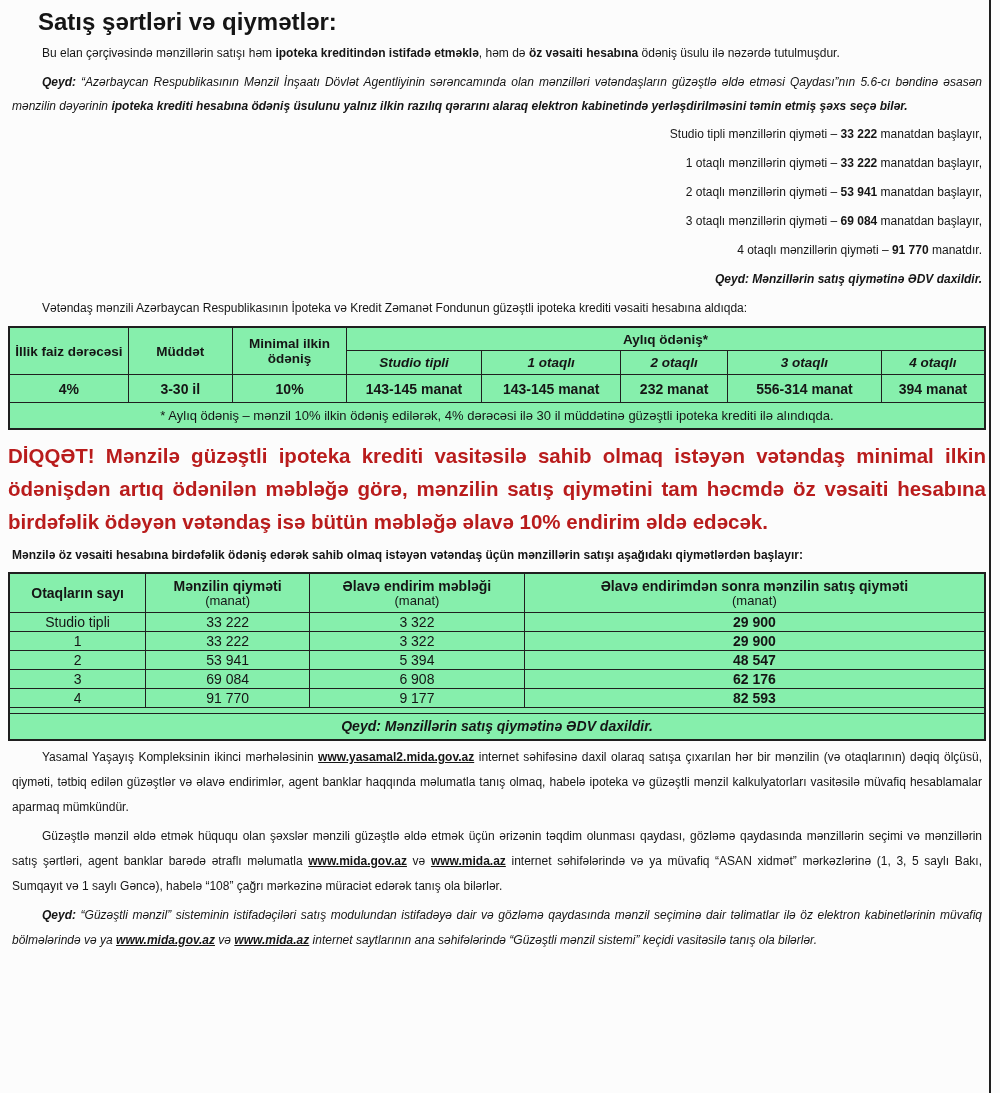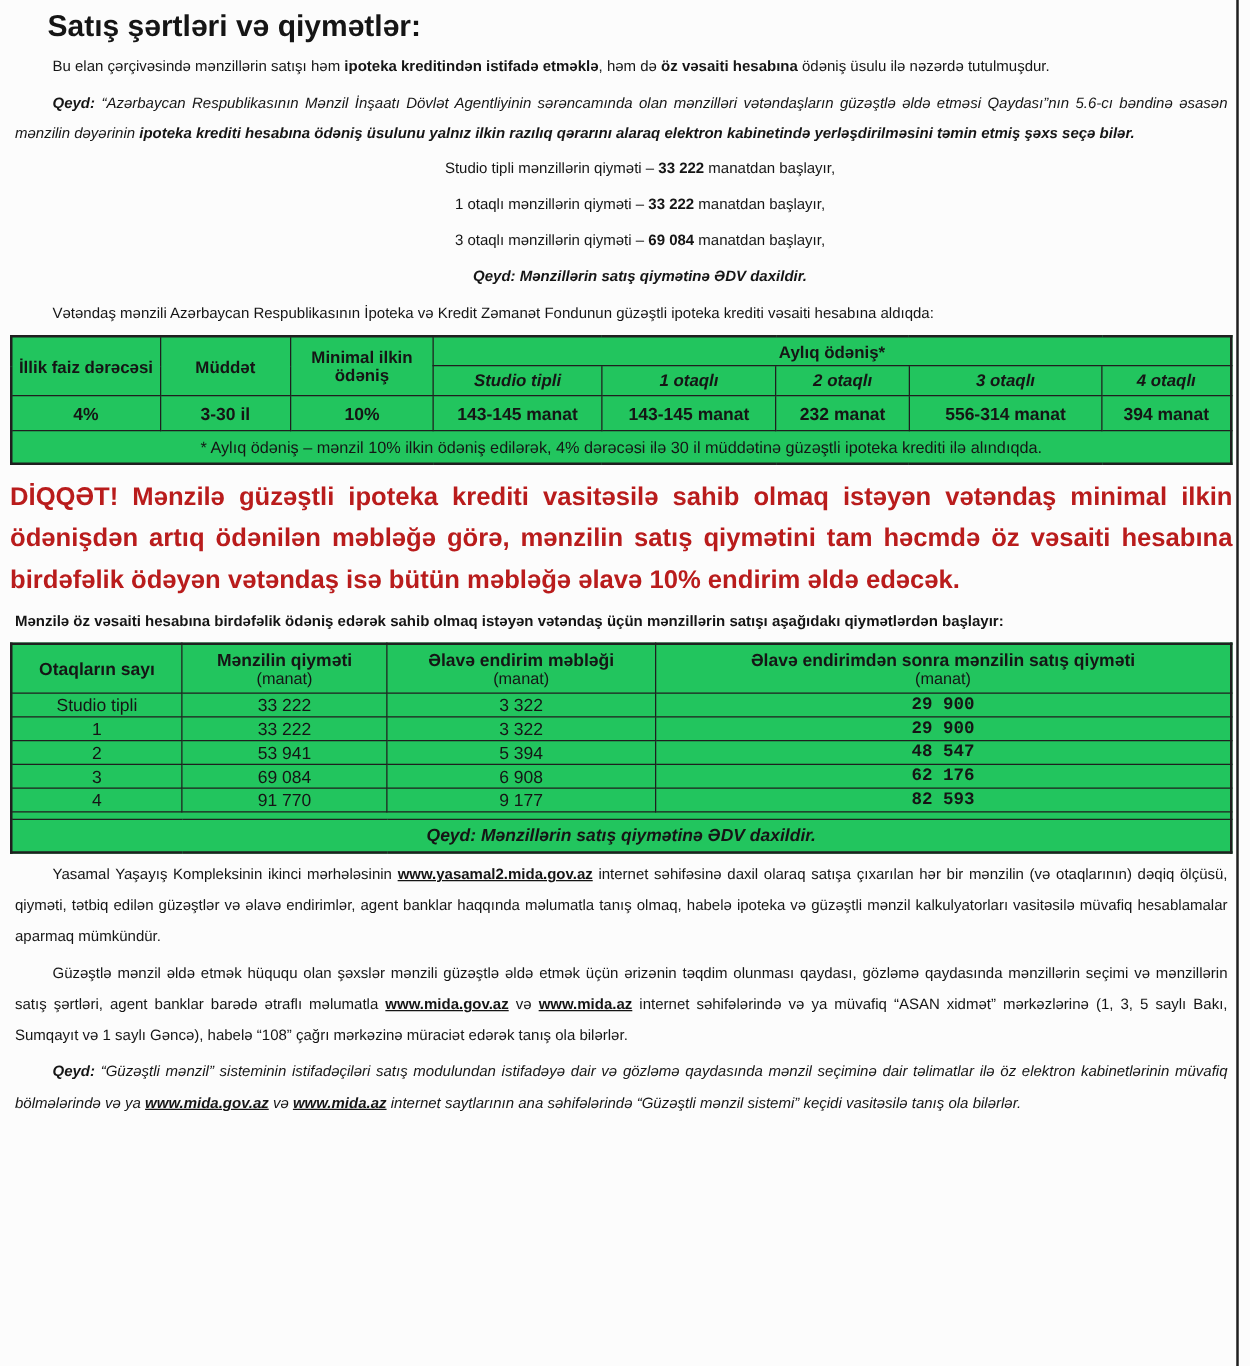--- a/index.html
+++ b/index.html
@@ -30,63 +30,63 @@
   }
   p.body {
     margin: 4px;
     font-size: 12px;
     line-height: 25px;
     text-align: justify;
     text-indent: 30px;
   }
   p.tight { line-height: 24px; }
   p.noindent { text-indent: 0; }
-  p.nojustify { text-align: center; }
+  p.nojustify { text-align: right; }
   p.italic { font-style: italic; }
   p.boldpara { font-weight: bold; line-height: 26px; }
   .price-list { margin: 2px 0 0 0; }
   .attention {
     margin: 9px 0 3px 0;
     font-size: 20.5px;
     font-weight: bold;
     line-height: 33px;
     text-align: justify;
     text-indent: 0;
   }
   .seg-b  { font-weight: bold; }
   .seg-i  { font-style: italic; }
   .seg-bi { font-weight: bold; font-style: italic; }
   .seg-link { text-decoration: underline; cursor: pointer; color: inherit; }
 
   table {
     width: 100%;
     border-collapse: collapse;
     table-layout: fixed;
-    background: #22c55e;
+    background: #86efac;
   }
   table, th, td { border: 1px solid #1f1f1f; }
   table { border-width: 2px; }
   th, td {
     text-align: center;
     vertical-align: middle;
     padding: 1px 2px;
     overflow: hidden;
   }
   .t1 { margin-top: 5px; }
   .t1 th { font-size: 13.5px; font-weight: bold; }
   .t1 .sub th { font-style: italic; height: 21px; }
   .t1 .hdr th { height: 20px; }
   .t1 .data td { font-size: 14px; font-weight: bold; height: 25px; }
   .t1 .foot td { font-size: 13px; font-weight: normal; height: 23px; }
   .t2 { margin-top: 4px; padding-left: 16px; }
   .t2 th { font-size: 14px; font-weight: bold; height: 36px; }
   .t2 th .h2 { font-size: 13px; font-weight: normal; line-height: 14px; }
   .t2 th .h1 { line-height: 16px; }
   .t2 td { font-size: 14px; height: 16px; line-height: 15px; }
-  .t2 td.strong { font-weight: bold; font-family: Liberation Mono, monospace; }
+  .t2 td.strong { font-weight: bold; }
   .t2 .spacer td { height: 5px; padding: 0; }
   .t2 .foot td { font-size: 14px; font-weight: bold; font-style: italic; height: 23px; }
 
   .mt-attn-after { margin-top: 3px; }
   .para-block { margin-top: 10px; }
   .para-block2 { margin-top: 5px; }
 </style>
 </head>
 <body>
 
@@ -95,21 +95,23 @@
 
   <h1 class="doc-title">Satış şərtləri və qiymətlər:</h1>
 
   <p class="body"><span>Bu elan çərçivəsində mənzillərin satışı həm </span><span class="seg-b">ipoteka kreditindən istifadə etməklə</span><span>, həm də </span><span class="seg-b">öz vəsaiti hesabına</span><span> ödəniş üsulu ilə nəzərdə tutulmuşdur.</span></p>
 
   <p class="body tight italic"><span class="seg-bi">Qeyd:</span><span class="seg-i"> “Azərbaycan Respublikasının Mənzil İnşaatı Dövlət Agentliyinin sərəncamında olan mənzilləri vətəndaşların güzəştlə əldə etməsi Qaydası”nın 5.6-cı bəndinə əsasən mənzilin dəyərinin </span><span class="seg-bi">ipoteka krediti hesabına ödəniş üsulunu yalnız ilkin razılıq qərarını alaraq elektron kabinetində yerləşdirilməsini təmin etmiş şəxs seçə bilər.</span></p>
 
   <div class="price-list">
     <p class="body nojustify"><span>Studio tipli mənzillərin qiyməti – </span><span class="seg-b">33 222</span><span> manatdan başlayır,</span></p>
     <p class="body nojustify"><span>1 otaqlı mənzillərin qiyməti – </span><span class="seg-b">33 222</span><span> manatdan başlayır,</span></p>
+    <p class="body nojustify"><span>2 otaqlı mənzillərin qiyməti – </span><span class="seg-b">53 941</span><span> manatdan başlayır,</span></p>
     <p class="body nojustify"><span>3 otaqlı mənzillərin qiyməti – </span><span class="seg-b">69 084</span><span> manatdan başlayır,</span></p>
+    <p class="body nojustify"><span>4 otaqlı mənzillərin qiyməti – </span><span class="seg-b">91 770</span><span> manatdır.</span></p>
   </div>
 
   <p class="body nojustify"><span class="seg-bi">Qeyd: Mənzillərin satış qiymətinə ƏDV daxildir.</span></p>
 
   <p class="body"><span>Vətəndaş mənzili Azərbaycan Respublikasının İpoteka və Kredit Zəmanət Fondunun güzəştli ipoteka krediti vəsaiti hesabına aldıqda:</span></p>
 
   <table class="t1">
     <colgroup>
       <col style="width:12.2%">
         <col style="width:10.7%">

